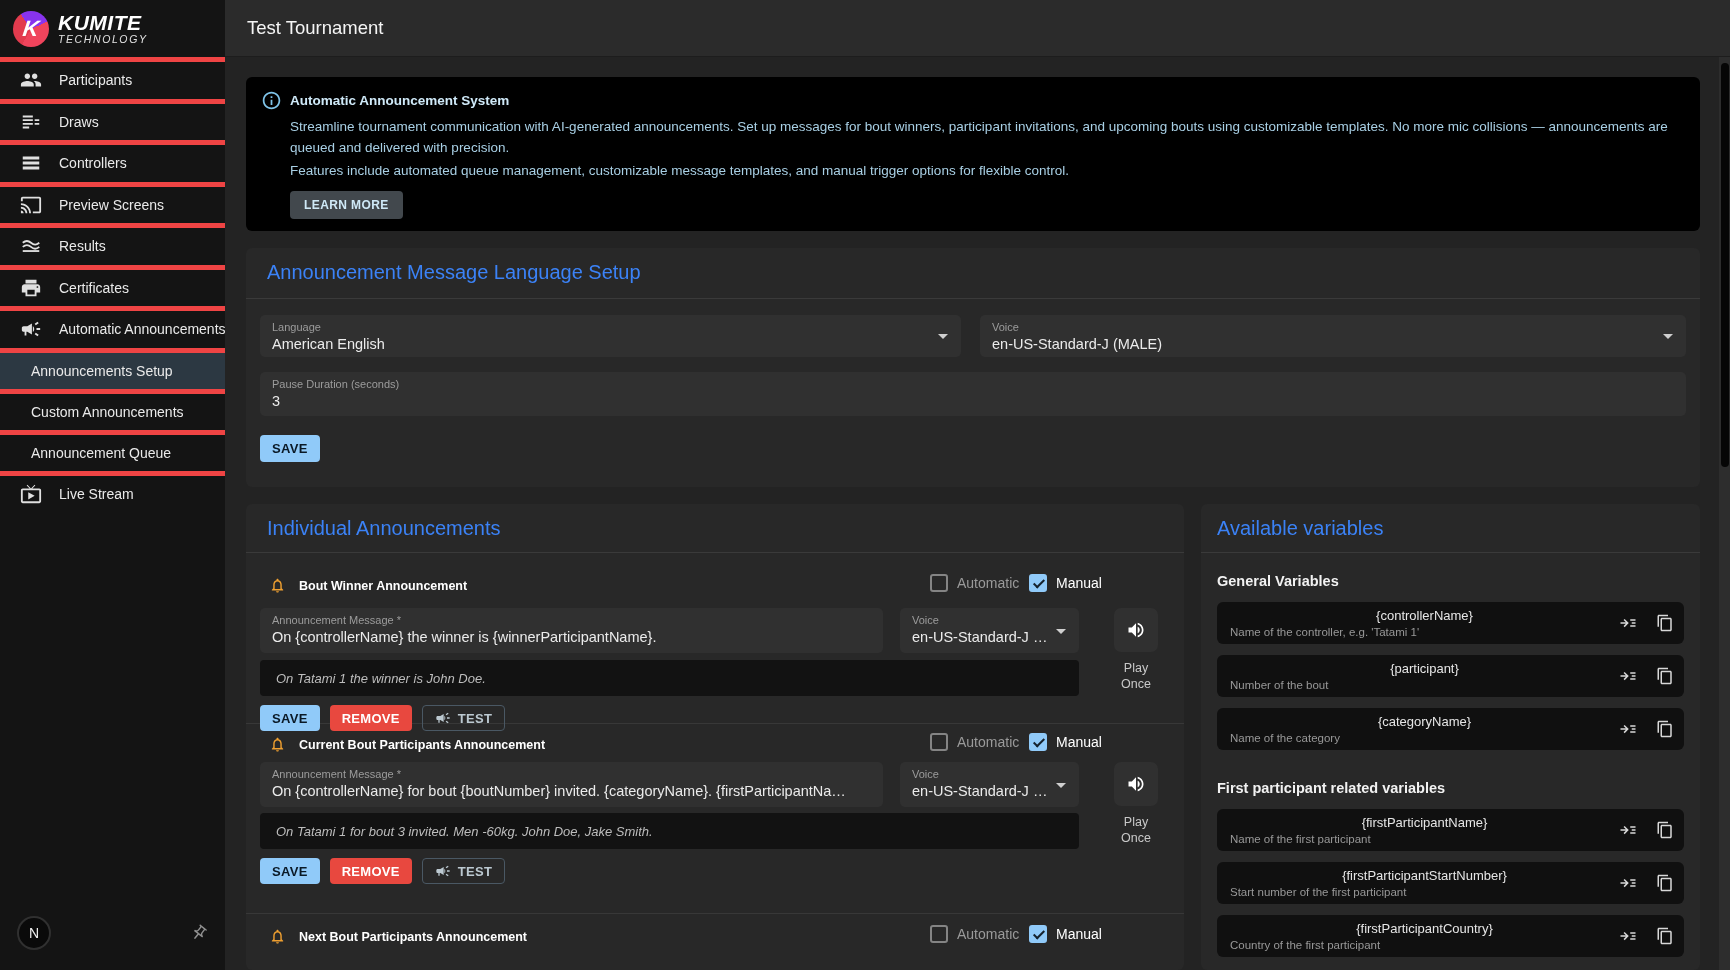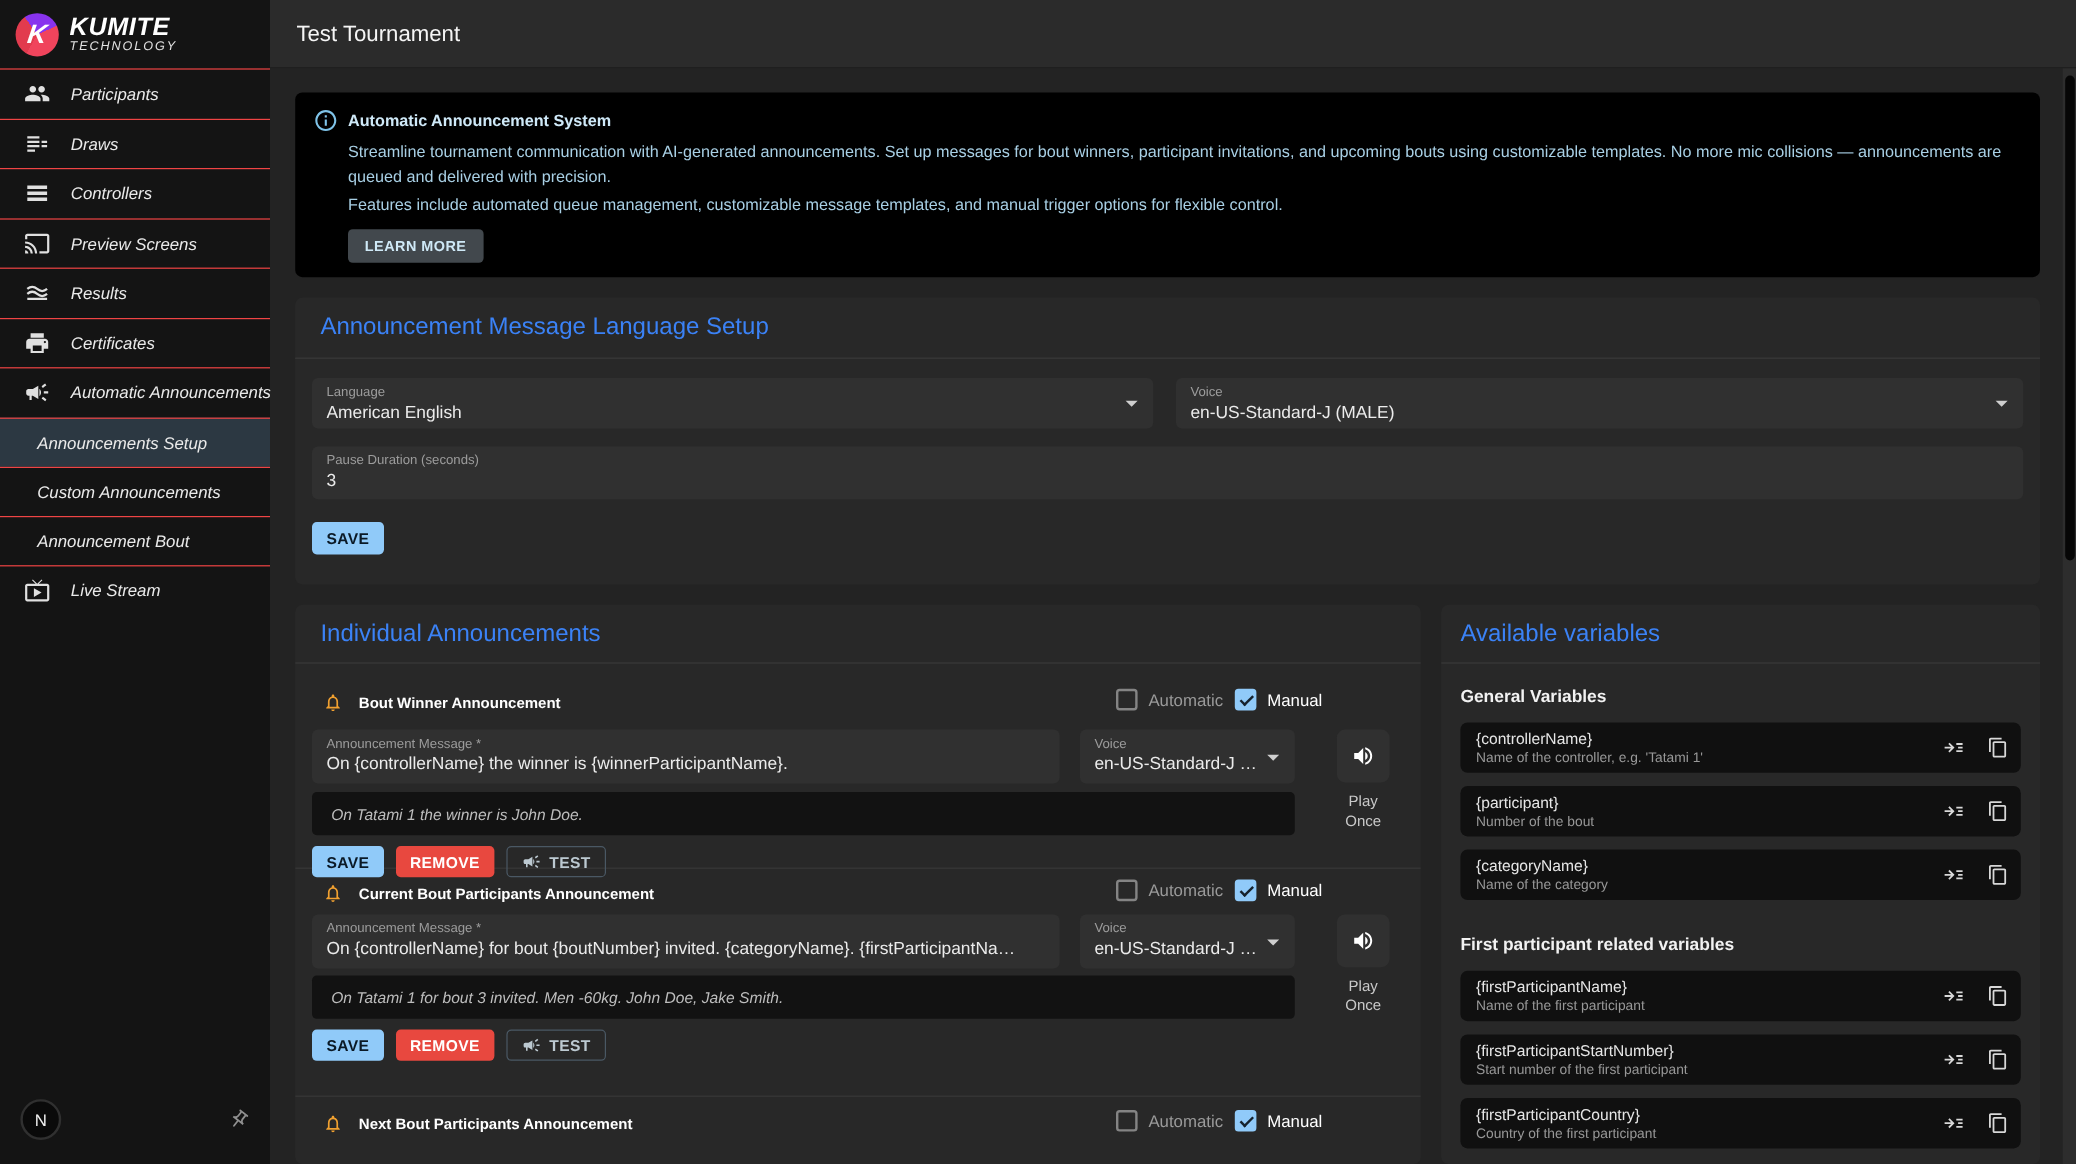--- a/index.html
+++ b/index.html
@@ -10,21 +10,21 @@
   
   .sidebar { position:absolute; left:0; top:0; width:225px; height:970px; background:#141414; z-index:5; }
   .logo-row { height:57px; display:flex; align-items:center; padding-left:13px; gap:9px; }
   .logo-mark { width:36px; height:36px; border-radius:50%; position:relative; flex:0 0 auto;
     background:conic-gradient(from 210deg, #e23b4e 0 115deg, #8833ee 115deg 215deg, #f0445c 215deg 360deg); }
   .logo-mark span { position:absolute; left:0; top:0; right:0; bottom:0; display:flex; align-items:center;
     justify-content:center; font-size:22px; font-weight:bold; font-style:italic; color:#fff; transform:skewX(-8deg); }
   .brand-name { font-size:21px; font-weight:bold; font-style:italic; letter-spacing:.5px; color:#fff; line-height:20px; }
   .brand-tag { font-size:10.5px; font-style:italic; letter-spacing:1.6px; color:#e2e2e2; }
   .nav-item { height:41.5px; display:flex; align-items:center; gap:17px; padding-left:20px;
-    border-top:1px solid #ef4444; cursor:pointer;font-style:italic; }
+    border-top:5px solid #ef4444; cursor:pointer; }
   .nav-icon { width:22px; height:22px; color:#e0e0e0; flex:0 0 auto; }
   .nav-label { font-size:14px; color:#eaeaea; white-space:nowrap; }
   .nav-item.sub { height:41px; padding-left:31px; }
   .nav-item.active { background:#2c3842; }
   .sidebar-foot { position:absolute; left:0; bottom:0; width:100%; height:70px; }
   .avatar { position:absolute; left:17px; top:16px; width:34px; height:34px; border-radius:50%;
     background:#0a0a0a; border:2px solid #303030; display:flex; align-items:center; justify-content:center;
     font-size:14px; color:#f0f0f0; }
   .pin { position:absolute; right:17px; top:24px; width:18px; height:18px; color:#8f8f8f; transform:rotate(38deg); }
 
@@ -96,21 +96,21 @@
   .b1 { --hy:25px; --my:56px;  --py:108px; --by:153px; height:172px; }
   .b2 { --hy:12px; --my:38px;  --py:89px;  --by:134px; height:190px; }
   .b3 { --hy:14px; height:70px; }
 
   
   .vp-heading { margin:21px 16px 13px; font-size:14.5px; font-weight:bold; color:#f2f2f2; }
   .vp-heading.second { margin-top:30px; }
   .var-item { margin:0 16px 11px; height:42px; background:#101010; border-radius:6px; display:flex;
     align-items:center; padding:0 10px 0 13px; }
   .var-texts { flex:1; overflow:hidden; }
-  .var-name { font-size:13px; color:#e6e6e6; }
+  .var-name { font-size:13px; color:#e6e6e6;text-align:center; }
   .var-desc { font-size:11.5px; color:#989898; margin-top:3px; }
   .var-ico { width:18px; height:18px; color:#d8d8d8; cursor:pointer; flex:0 0 auto; }
   .var-ico.first { margin-right:19px; }
 
   
   .sb-track { position:absolute; left:1719px; top:57px; width:11px; height:913px; background:#2d2d2d; }
   .sb-thumb { position:absolute; left:1.5px; top:6px; width:8px; height:404px; background:#060606; border-radius:4px; }
 </style>
 </head>
 <body>
@@ -219,21 +219,21 @@
       </svg>
     <span class="nav-label">Automatic Announcements</span>
   </div>
   <div class="nav-item sub active">
     <span class="nav-label">Announcements Setup</span>
   </div>
   <div class="nav-item sub">
     <span class="nav-label">Custom Announcements</span>
   </div>
   <div class="nav-item sub">
-    <span class="nav-label">Announcement Bout</span>
+    <span class="nav-label">Announcement Queue</span>
   </div>
   <div class="nav-item">
     <svg class="nav-icon" viewBox="0 0 24 24">
         <use href="#i-livetv"></use>
       </svg>
     <span class="nav-label">Live Stream</span>
   </div>
 
   <div class="sidebar-foot">
     <div class="avatar">N</div>

